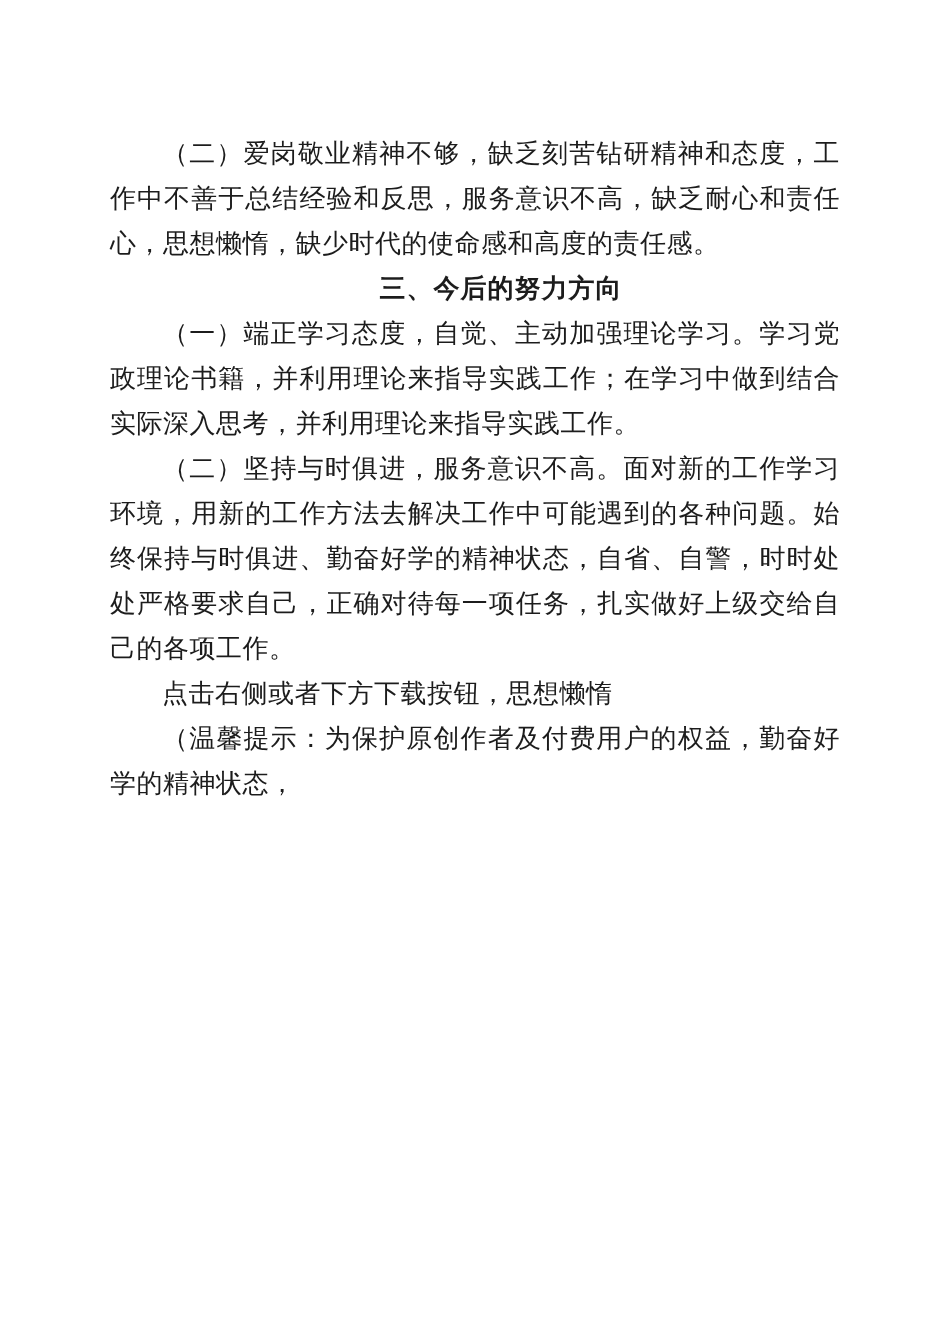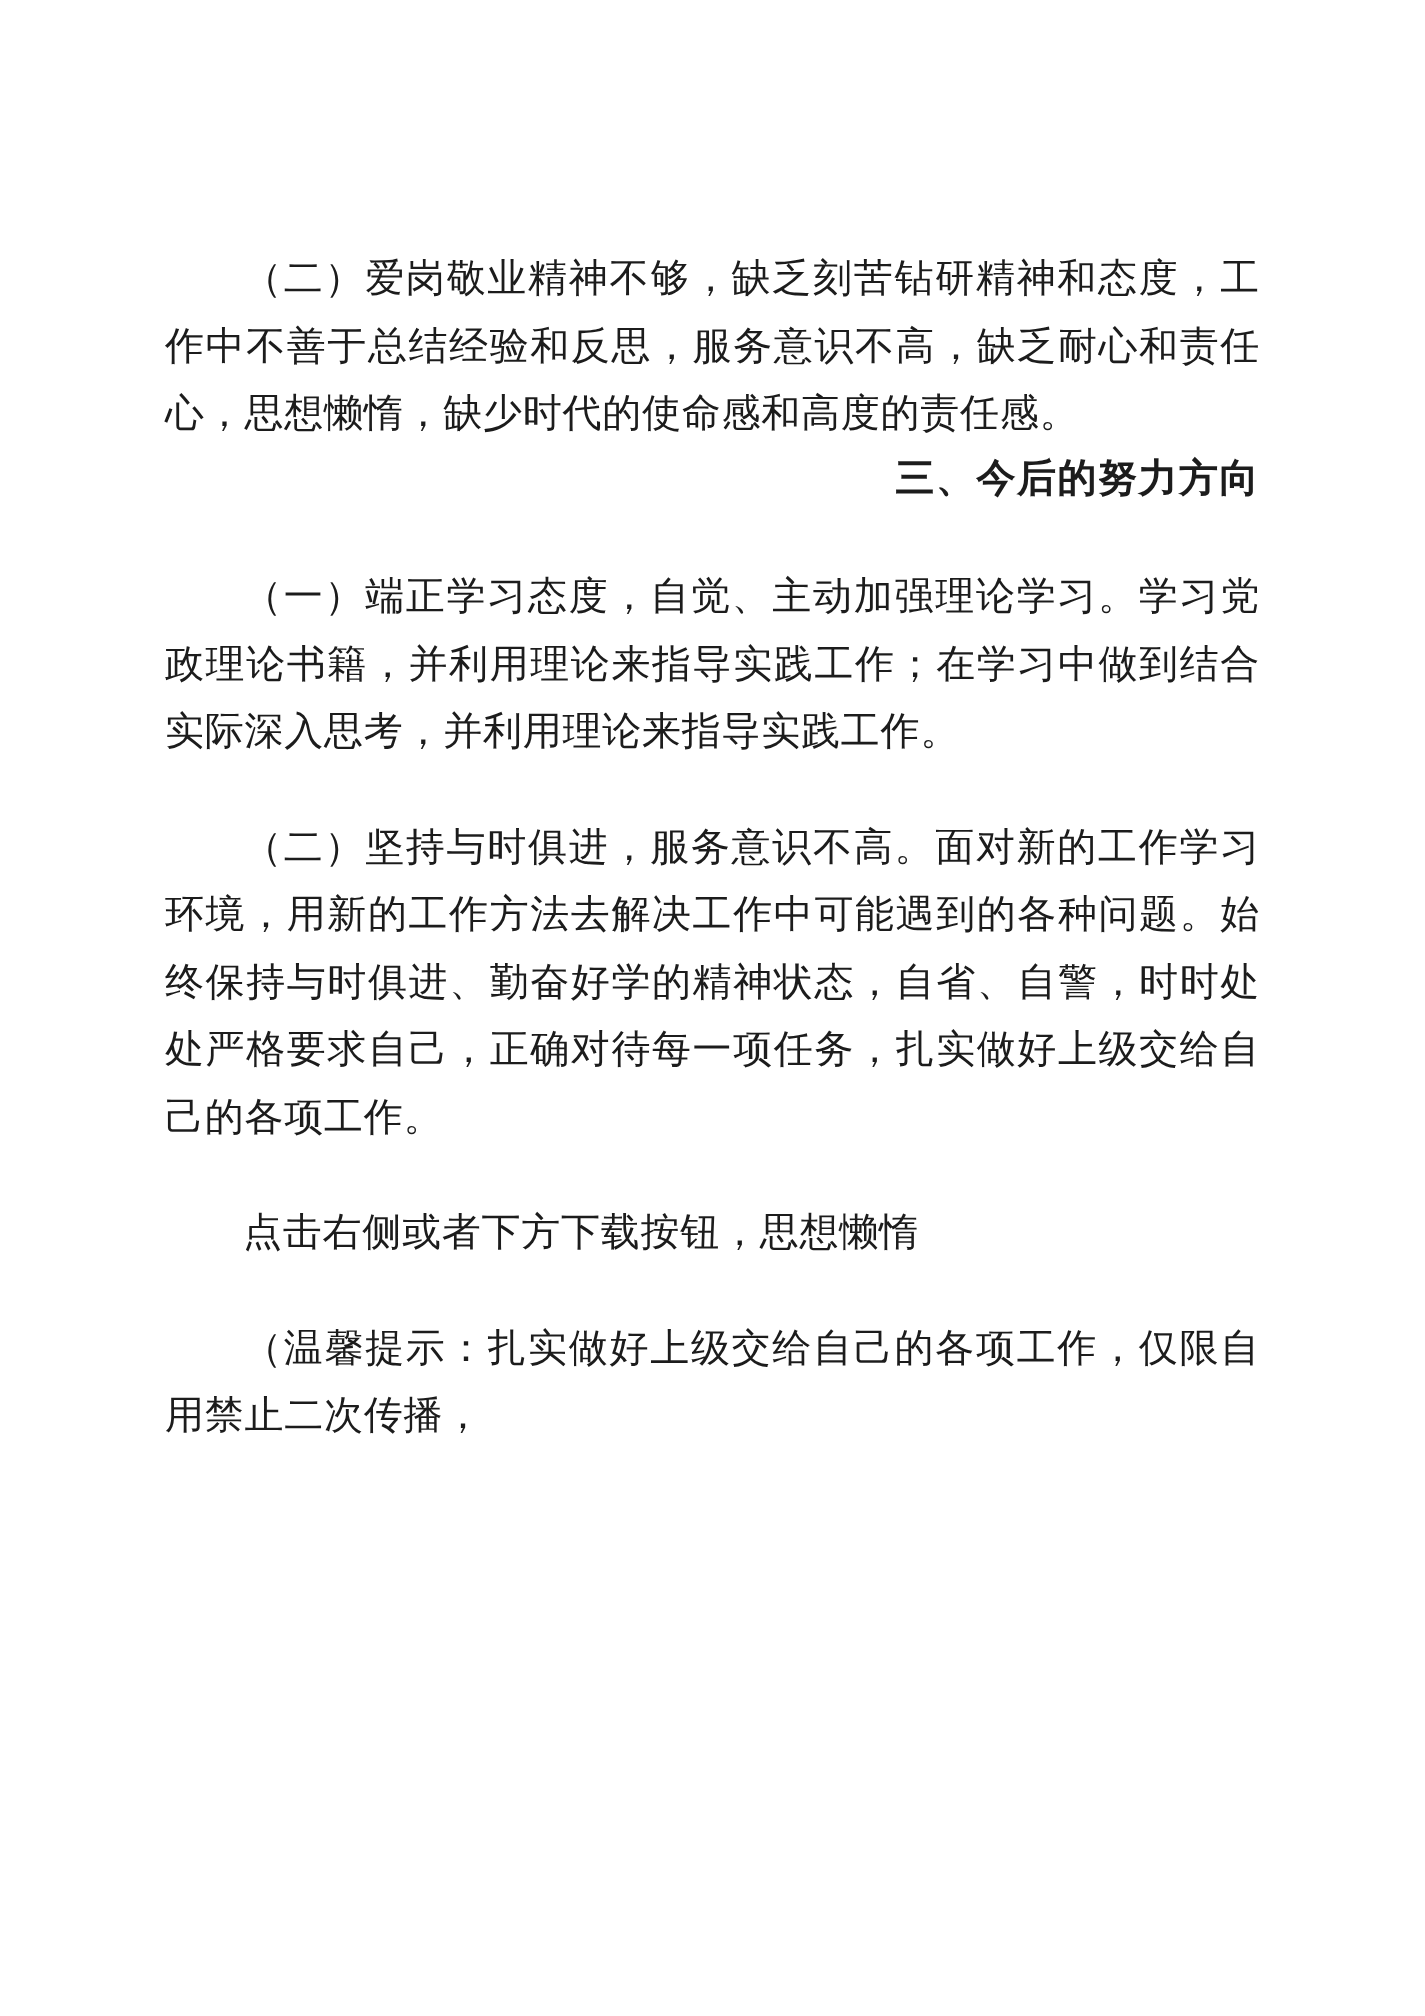--- a/index.html
+++ b/index.html
@@ -24,34 +24,33 @@
     color: #1c1c1c;
     font-size: 26px;
     line-height: 45px;
     text-indent: 2em;
     text-align: justify;
     letter-spacing: 0.5px;
     word-break: break-all;
   }
   .para.body {
     font-family: "Liberation Serif", "DejaVu Serif", serif;
-    margin-top: 32px;
   }
   .para.heading {
-    font-family: Liberation Mono, monospace;
+    font-family: Liberation Serif, serif;
     font-weight: 700;
-    text-align: right;
+    text-align: center;
     letter-spacing: 1px;
   }
 </style>
 </head>
 <body>
 
 <div class="page">
   <div class="content">
     <p class="para body">（二）爱岗敬业精神不够，缺乏刻苦钻研精神和态度，工作中不善于总结经验和反思，服务意识不高，缺乏耐心和责任心，思想懒惰，缺少时代的使命感和高度的责任感。</p>
     <p class="para heading">三、今后的努力方向</p>
     <p class="para body">（一）端正学习态度，自觉、主动加强理论学习。学习党政理论书籍，并利用理论来指导实践工作；在学习中做到结合实际深入思考，并利用理论来指导实践工作。</p>
     <p class="para body">（二）坚持与时俱进，服务意识不高。面对新的工作学习环境，用新的工作方法去解决工作中可能遇到的各种问题。始终保持与时俱进、勤奋好学的精神状态，自省、自警，时时处处严格要求自己，正确对待每一项任务，扎实做好上级交给自己的各项工作。</p>
     <p class="para body">点击右侧或者下方下载按钮，思想懒惰</p>
-    <p class="para body">（温馨提示：扎实做好上级交给自己的各项工作，仅限自用禁止二次传播，</p>
+    <p class="para body">（温馨提示：为保护原创作者及付费用户的权益，勤奋好学的精神状态，</p>
   </div>
 </div>
 
 </body></html>

